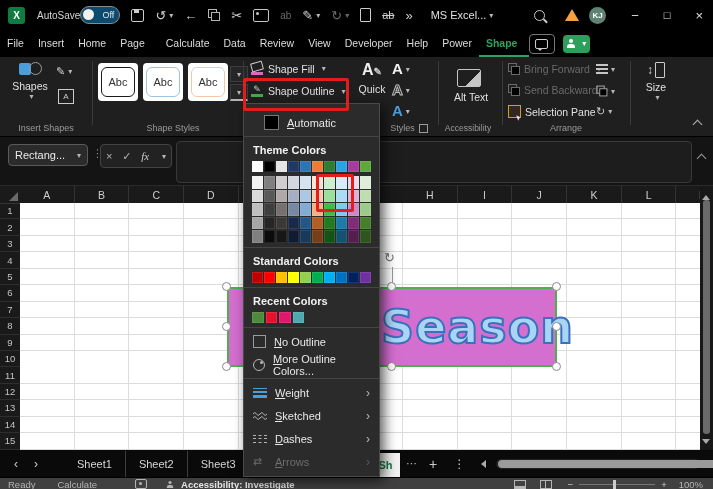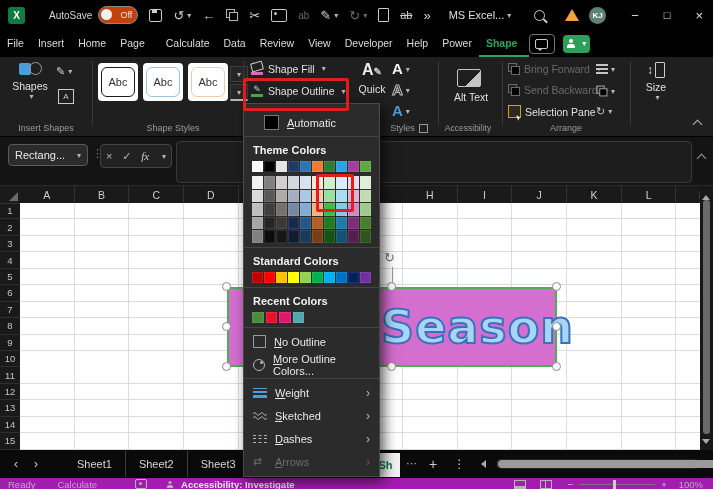--- a/index.html
+++ b/index.html
@@ -4,22 +4,22 @@
 <style>
   html,body{margin:0;padding:0;background:#000;}
   .app{position:relative;width:713px;height:489px;background:#000;font-family:"Liberation Sans",sans-serif;overflow:hidden;color:#d5d5d5;}
   .abs{position:absolute;}
   .fx{display:flex;align-items:center;}
   .dd{font-size:8px;color:#b5b5b5;margin-left:3px;}
   .dis{color:#6a6a6a !important;}
   
   .titlebar{position:absolute;left:0;top:0;width:713px;height:30px;display:flex;align-items:center;background:#000;}
   .xl-logo{width:17px;height:17px;margin-left:8px;border-radius:3px;background:#107C41;color:#fff;font-size:10px;font-weight:bold;display:flex;align-items:center;justify-content:center;}
-  .as-label{font-size:10px;color:#d5d5d5;margin-left:24px;}
-  .pill{width:38px;height:16px;margin-left:6px;border:1px solid #8a8a8a;border-radius:9px;background:#c2410c;position:relative;}
+  .as-label{font-size:10px;color:#d5d5d5;margin-left:12px;}
+  .pill{width:38px;height:16px;margin-left:0;border:1px solid #8a8a8a;border-radius:9px;background:#0c4a6e;position:relative;}
   .pill .knob{position:absolute;left:2px;top:2px;width:11px;height:11px;border-radius:50%;background:#f0f0f0;}
   .pill .state{position:absolute;right:5px;top:2.5px;font-size:9px;color:#e5e5e5;}
   .qat{margin-left:11px;font-size:13px;color:#d0d0d0;display:flex;align-items:center;}
   .fic{width:11px;height:11px;border:1.5px solid #ccc;border-radius:2px;position:relative;display:inline-block;}
   .fic::after{content:"";position:absolute;top:0;left:2px;width:5px;height:3px;background:#ccc;}
   .dbl{position:relative;width:12px;height:12px;display:inline-block;}
   .dbl i{position:absolute;width:7px;height:7px;border:1.2px solid #b5b5b5;background:transparent;}
   .dbl i:first-child{left:0;top:0;}.dbl i:last-child{right:0;bottom:0;background:#000;}
   .dbl.gray i{border-color:#6a6a6a;}
   .imgic{width:14px;height:11px;border:1.4px solid #c5c5c5;border-radius:2px;position:relative;display:inline-block;}
@@ -113,21 +113,21 @@
   
   .tabsrow{position:absolute;left:0;top:450px;width:713px;height:27px;background:#0a0a0a;display:flex;align-items:center;}
   .snav{color:#cfcfcf;font-size:12px;}
   .stabs{display:flex;margin-left:26px;}
   .stab{padding:0 13px;font-size:11px;color:#d6d6d6;line-height:26px;}
   .stab+.stab{border-left:1px solid #3d3d3d;}
   .stab-active{margin:2px 0 0 2px;width:20px;height:24px;background:#f2f2f2;color:#107C41;font-weight:bold;font-size:11px;line-height:24px;padding:0 4px;overflow:hidden;}
   .hsc-track{margin-left:10px;width:230px;height:10px;border-radius:5px;background:#222;position:relative;}
   .hsc-thumb{position:absolute;left:2px;top:1px;width:218px;height:8px;border-radius:4px;background:#9a9a9a;}
   
-  .statusbar{position:absolute;left:0;top:477px;width:713px;height:12px;background:#a21caf;border-top:1px solid #000;display:flex;align-items:center;font-size:9.5px;color:#b5b5b5;}
+  .statusbar{position:absolute;left:0;top:477px;width:713px;height:12px;background:#404040;border-top:1px solid #000;display:flex;align-items:center;font-size:9.5px;color:#b5b5b5;}
   .recic{width:10px;height:8px;border:1.1px solid #b5b5b5;border-radius:2px;position:relative;display:inline-block;}
   .recic::after{content:"";position:absolute;left:3px;top:2px;width:3px;height:3px;border-radius:50%;background:#b5b5b5;}
   .accic{color:#b5b5b5;transform:scale(.8);}
   .vic{width:12px;height:9px;border:1px solid #b5b5b5;box-sizing:border-box;display:inline-block;}
   .vic.pl{border-bottom-width:3px;}
   .vic.pb{background:linear-gradient(#b5b5b5,#b5b5b5) center/1px 100% no-repeat;}
   .ztrack{width:76px;height:1px;background:#777;position:relative;margin:0 6px;}
   .zthumb{position:absolute;left:45%;top:-4px;width:3px;height:9px;background:#ccc;}
 </style>
 </head>

